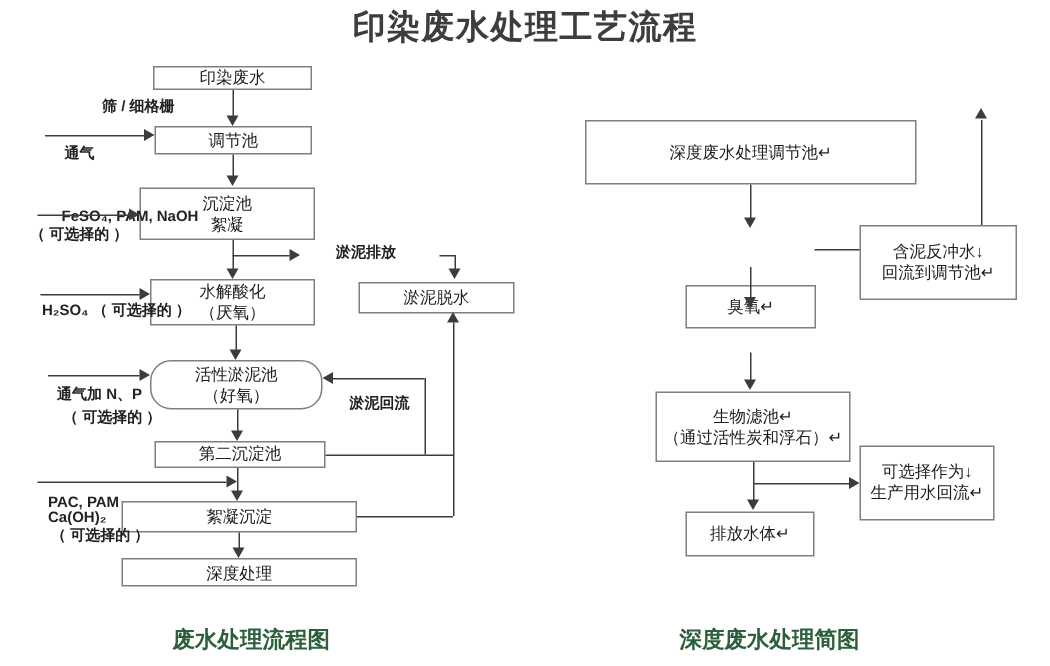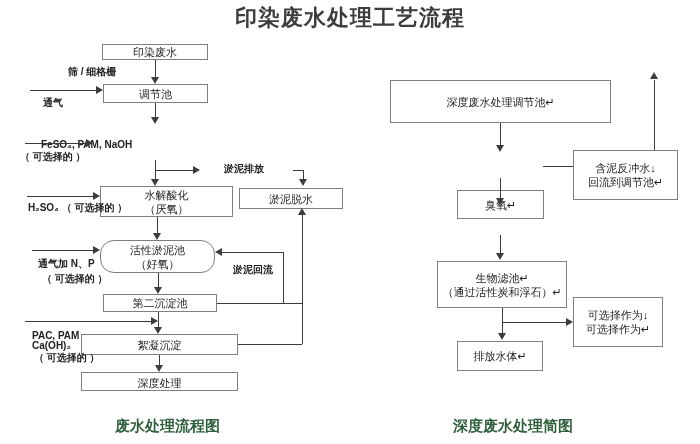--- a/index.html
+++ b/index.html
@@ -27,21 +27,25 @@
 <div id="stage">
 
   <div class="title">印染废水处理工艺流程</div>
 
   <div class="box" style="left:102px;top:44px;width:106px;height:16px;">
     <span>印染废水</span>
   </div>
   <div class="box" style="left:103px;top:84px;width:105px;height:19px;">
     <span>调节池</span>
   </div>
-  <div class="box" style="left:100px;top:186px;width:133px;height:31px;">
+  <div class="box" style="left:93px;top:125px;width:117px;height:35px;">
+    <span>沉淀池</span>
+    <span>絮凝</span>
+  </div>
+  <div class="box" style="left:100px;top:186px;width:110px;height:31px;">
     <span>水解酸化</span>
     <span>（厌氧）</span>
   </div>
   <div class="box" style="left:100px;top:240px;width:115px;height:33px;border-radius:14px;">
     <span>活性淤泥池</span>
     <span>（好氧）</span>
   </div>
   <div class="box" style="left:103px;top:294px;width:114px;height:18px;">
     <span>第二沉淀池</span>
   </div>
@@ -120,21 +124,21 @@
   </div>
   <div class="box" style="left:457px;top:190px;width:87px;height:29px;">
     <span>臭氧↵</span>
   </div>
   <div class="box" style="left:437px;top:261px;width:130px;height:47px;">
     <span>生物滤池↵</span>
     <span>（通过活性炭和浮石）↵</span>
   </div>
   <div class="box" style="left:573px;top:297px;width:90px;height:50px;">
     <span>可选择作为↓</span>
-    <span>可选择作为↵</span>
+    <span>生产用水回流↵</span>
   </div>
   <div class="box" style="left:457px;top:341px;width:86px;height:30px;">
     <span>排放水体↵</span>
   </div>
 
   <div class="v" style="left:500px;top:123px;height:23px;"></div>
   <div class="ar d" style="left:496px;top:145px;"></div>
   <div class="h" style="left:543px;top:166px;width:30px;"></div>
   <div class="v" style="left:654px;top:80px;height:70px;"></div>
   <div class="ar u" style="left:650px;top:72px;"></div>

